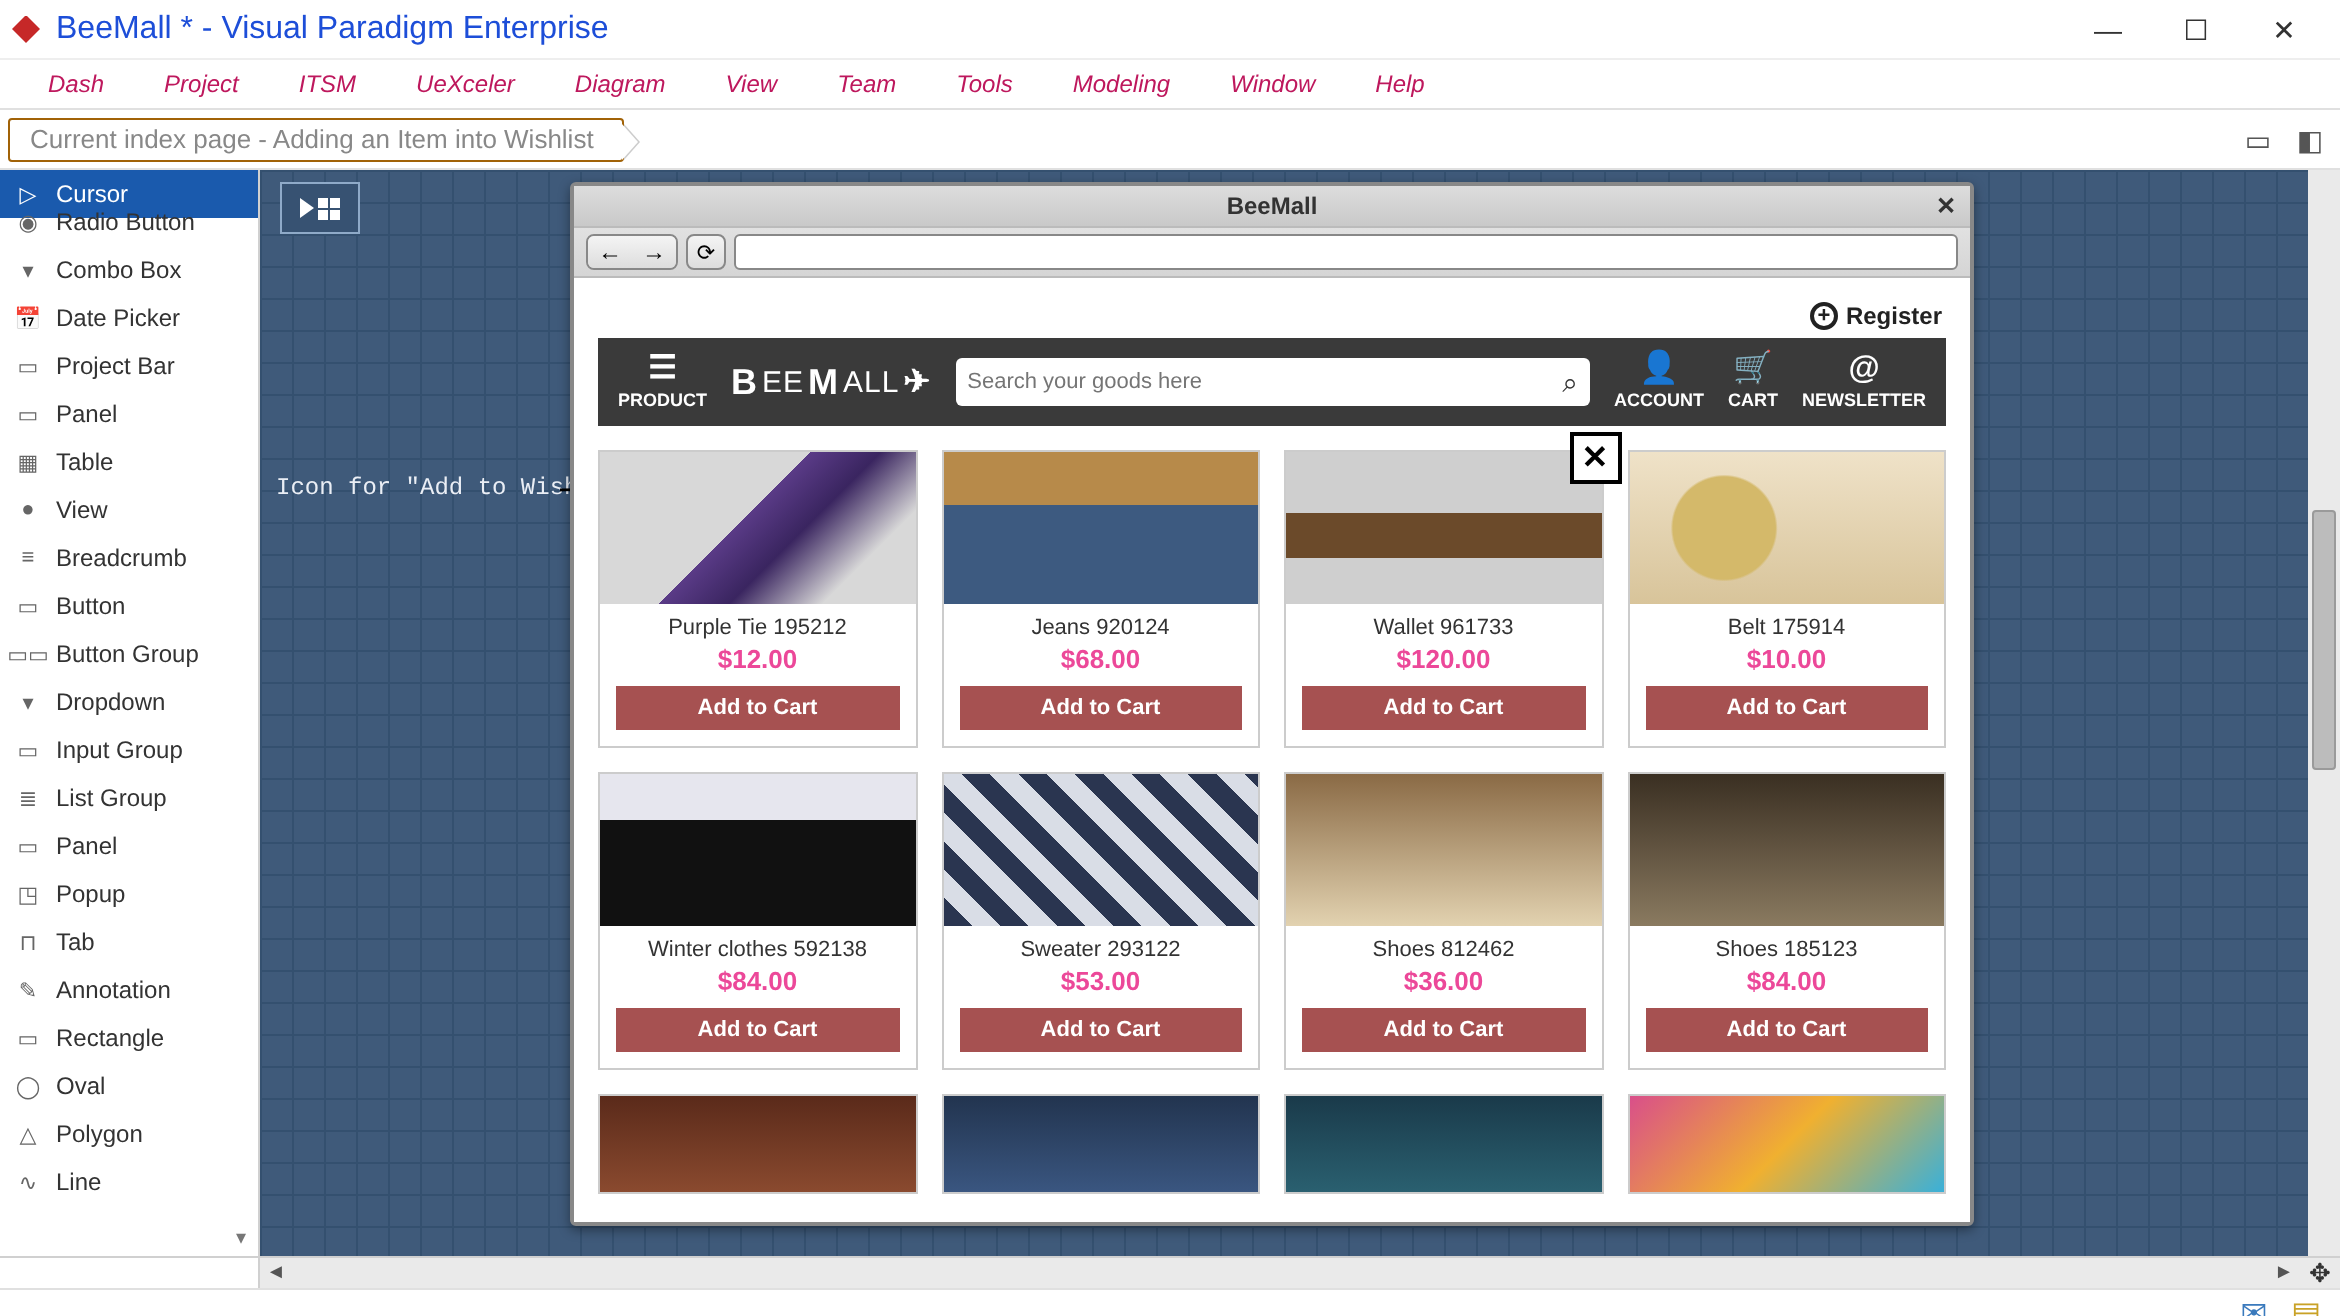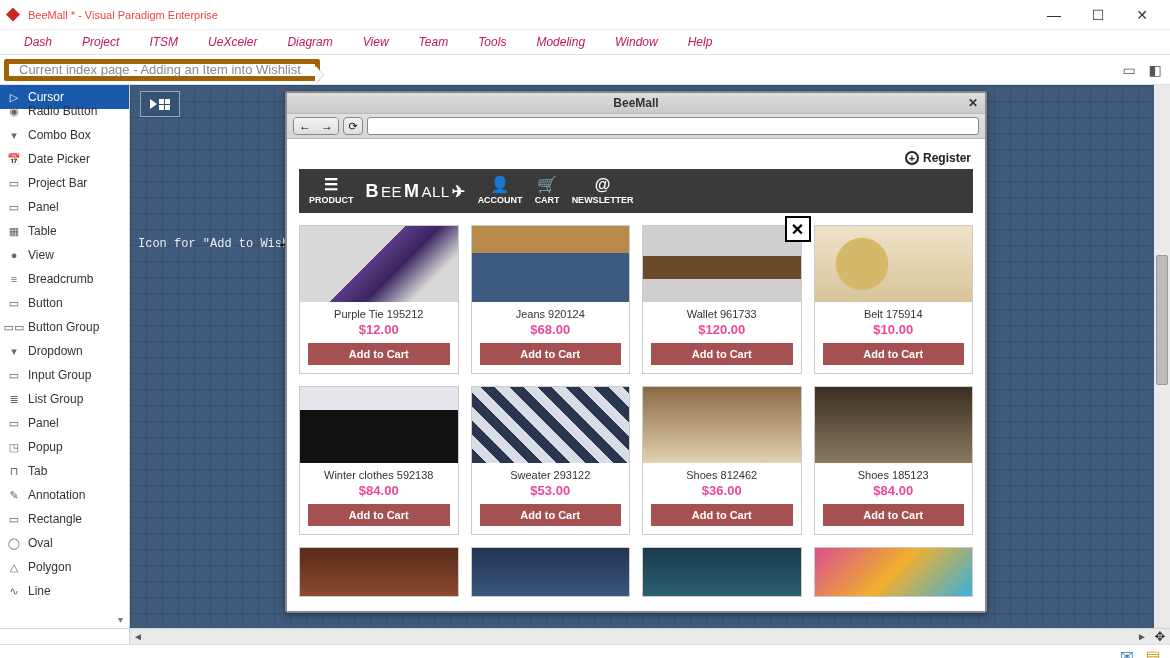--- a/index.html
+++ b/index.html
@@ -1,31 +1,31 @@
 <!DOCTYPE html>
 <html><head>
 <meta charset="utf-8">
 <style>
 * { box-sizing: border-box; margin: 0; padding: 0; font-family: "Segoe UI", Tahoma, sans-serif; }
 html, body { width: 1170px; height: 658px; overflow: hidden; background: #fff; }
 
 
 .titlebar { height: 30px; display: flex; align-items: center; padding: 0 6px; background: #fff; border-bottom: 1px solid #eee; }
 .titlebar .logo { width: 14px; height: 14px; background: #c62828; clip-path: polygon(50% 0,100% 50%,50% 100%,0 50%); margin-right: 8px; }
-.titlebar .title { font-size: 11px; color: #ef4444; }
+.titlebar .title { font-size: 16px; color: #1d4ed8; }
 .titlebar .spacer { flex: 1; }
 .winbtn { width: 44px; height: 30px; display: flex; align-items: center; justify-content: center; color: #333; font-size: 14px; }
 
 
 .menubar { height: 25px; background: #fff; display: flex; align-items: center; padding: 0 10px; gap: 2px; border-bottom: 1px solid #e0e0e0; }
 .menubar .mitem { font-size: 12px; color: #be185d; padding: 3px 14px; font-style: italic; }
 
 
 .breadbar { height: 30px; background: #fff; display: flex; align-items: center; padding: 0 4px; border-bottom: 1px solid #e0e0e0; }
-.breadcrumb-chip { height: 22px; display: flex; align-items: center; padding: 0 14px 0 10px; font-size: 13px; color: #888; border: 5px solid #a16207; border-radius: 2px; position: relative; }
+.breadcrumb-chip { height: 22px; display: flex; align-items: center; padding: 0 14px 0 10px; font-size: 13px; color: #888; border: 1px solid #a16207; border-radius: 2px; position: relative; }
 .breadcrumb-chip::after { content:""; position:absolute; right:-8px; top:2px; width:0;height:0;border-top:9px solid transparent;border-bottom:9px solid transparent;border-left:8px solid #fff; filter: drop-shadow(1px 0 0 #ccc);}
 .breadbar .spacer { flex:1; }
 .breadbar .ricon { width:22px;height:22px;margin-left:4px;border:1px solid transparent;display:flex;align-items:center;justify-content:center;font-size:14px;color:#555;}
 
 
 .mainrow { display: flex; height: 543px; }
 
 
 .palette { width: 130px; background: #fff; border-right: 1px solid #d0d0d0; display:flex;flex-direction:column; position:relative; }
 .palette .pitem { height: 24px; display:flex; align-items:center; gap:6px; padding:0 6px; font-size:12px; color:#333; cursor:default; white-space:nowrap; overflow:hidden; }
@@ -288,20 +288,24 @@
               <span class="nicon">☰</span>
               <span>PRODUCT</span>
             </div>
             <div class="brand">
               <span>B</span>
                 <small>EE</small>
                 <span>M</span>
                 <small>ALL</small>
                 <span style="font-size:16px;">✈</span>
             </div>
+            <div class="search">
+              <input placeholder="Search your goods here" style="">
+              <span class="sicon">⌕</span>
+            </div>
             <div class="nav-col">
               <span class="nicon">👤</span>
               <span>ACCOUNT</span>
             </div>
             <div class="nav-col">
               <span class="nicon">🛒</span>
               <span>CART</span>
             </div>
             <div class="nav-col">
               <span class="nicon">@</span>

